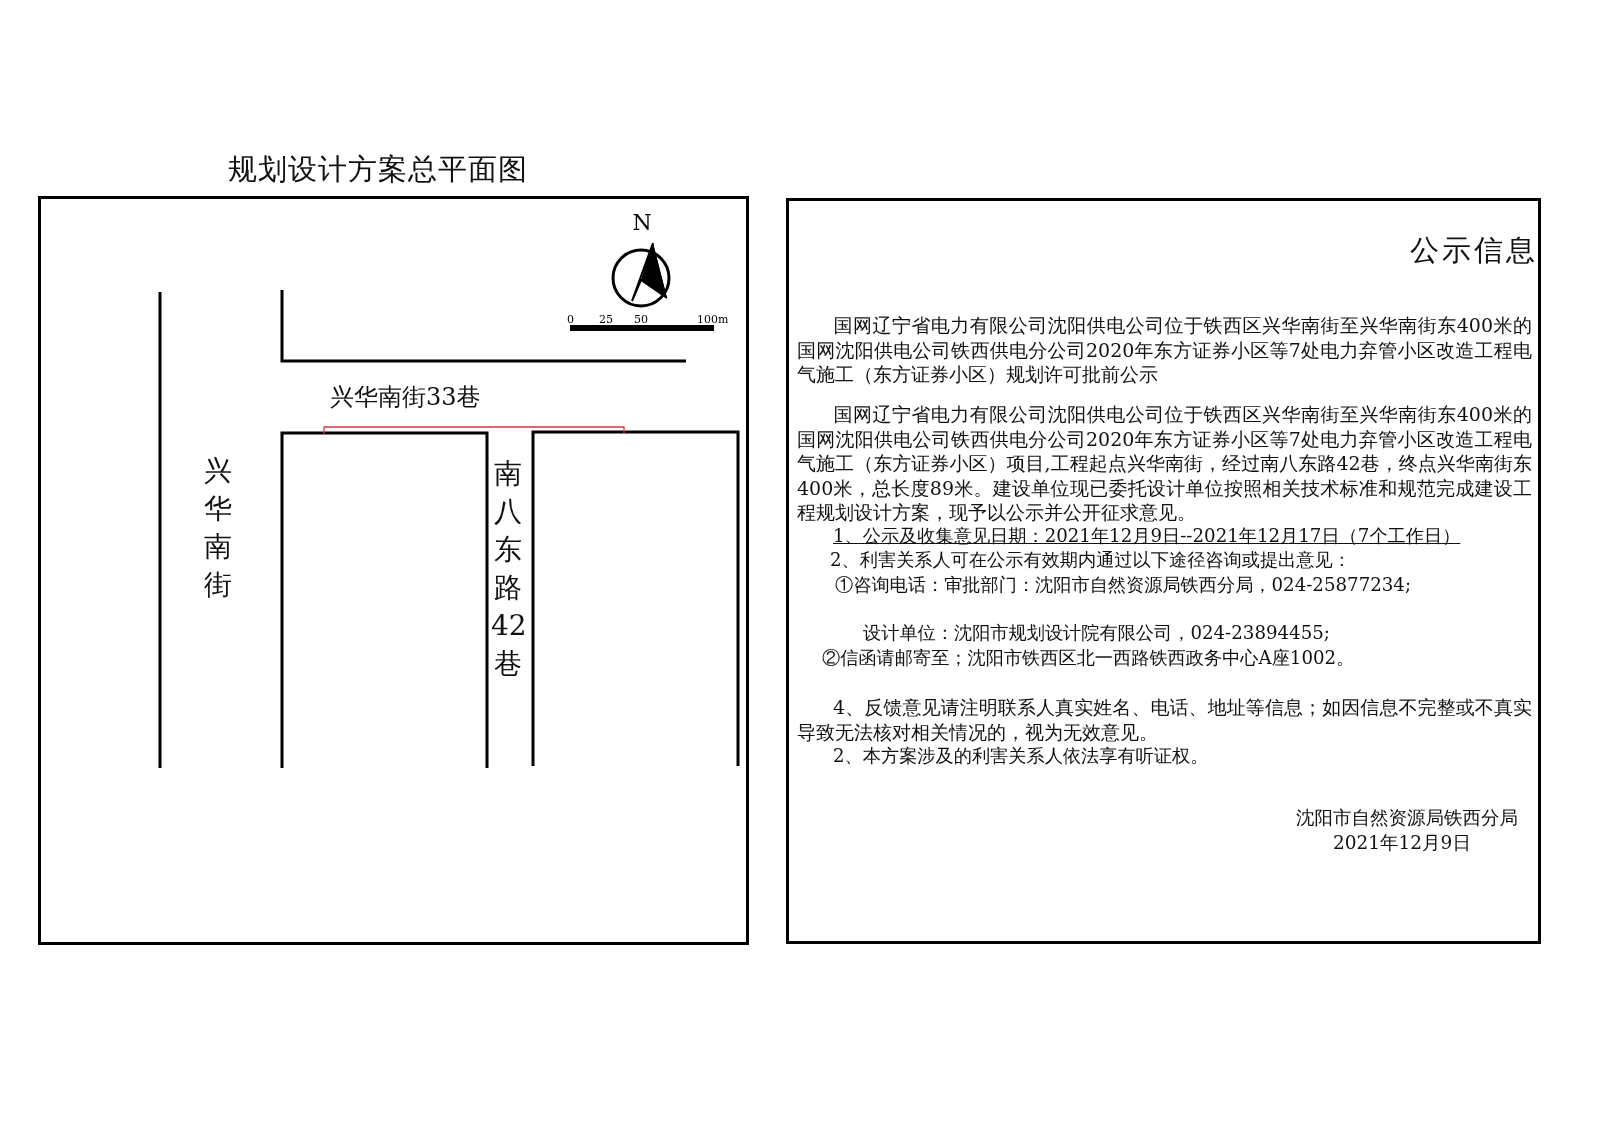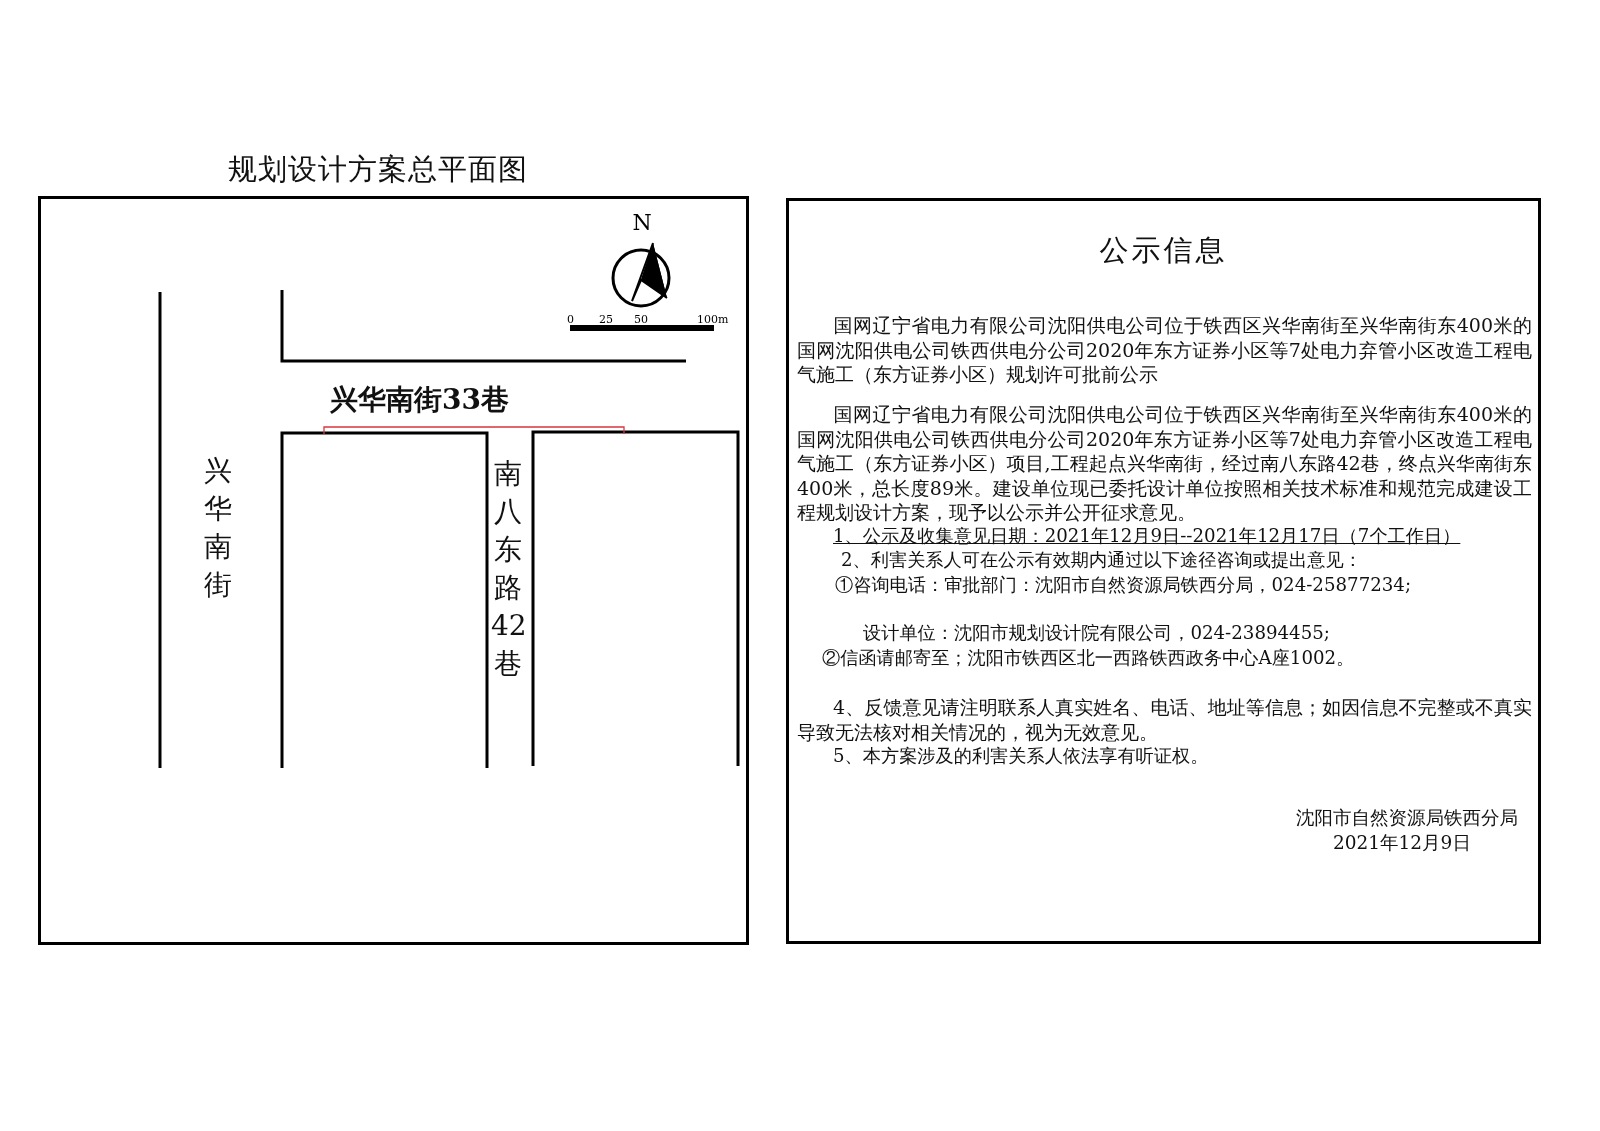--- a/index.html
+++ b/index.html
@@ -3,23 +3,23 @@
 <meta charset="utf-8">
 <style>
   html, body { margin:0; padding:0; background:#ffffff; }
   body { width:1600px; height:1131px; position:relative; overflow:hidden;
          font-family:"DejaVu Serif", "Liberation Serif", serif; color:#111; }
   .abs { position:absolute; }
   #map-title { left:228px; top:150px; font-size:29px; letter-spacing:1px; white-space:nowrap; }
   #map-frame { left:38px; top:196px; width:705px; height:743px; border:3px solid #000; box-sizing:content-box; }
   #notice-frame { left:786px; top:198px; width:749px; height:740px; border:3px solid #000; }
   svg#map-svg { position:absolute; left:0; top:0; }
-  .road-label { font-size:28px; white-space:nowrap;font-weight:bold; }
+  .road-label { font-size:24px; white-space:nowrap; }
   .vert { width:34px; text-align:center; line-height:38px; font-size:28px; }
-  #notice-title { left:0; width:100%; top:30px; text-align:center; font-size:29px; letter-spacing:3px; }
+  #notice-title { left:0; width:100%; top:30px; text-align:right; font-size:29px; letter-spacing:3px; }
   .para { left:8px; width:735px; font-size:19px; line-height:24.5px; text-align:justify; }
   .para .ind { display:inline-block; width:36px; }
   .line { left:8px; font-size:18.2px; line-height:24.5px; white-space:nowrap; }
   #sign { right:20px; top:604px; font-size:18.5px; text-align:left; line-height:25px; }
 </style>
 </head>
 <body>
 
 <div id="map-title" class="abs">规划设计方案总平面图</div>
 
@@ -71,24 +71,24 @@
 </div>
 
 <div id="notice-frame" class="abs">
   <div id="notice-title" class="abs">公示信息</div>
 
   <div class="abs para" style="top:112px;"><span class="ind"></span><span>国网辽宁省电力有限公司沈阳供电公司位于铁西区兴华南街至兴华南街东400米的国网沈阳供电公司铁西供电分公司2020年东方证券小区等7处电力弃管小区改造工程电气施工（东方证券小区）规划许可批前公示</span></div>
 
   <div class="abs para" style="top:201px;"><span class="ind"></span><span>国网辽宁省电力有限公司沈阳供电公司位于铁西区兴华南街至兴华南街东400米的国网沈阳供电公司铁西供电分公司2020年东方证券小区等7处电力弃管小区改造工程电气施工（东方证券小区）项目,工程起点兴华南街，经过南八东路42巷，终点兴华南街东400米，总长度89米。建设单位现已委托设计单位按照相关技术标准和规范完成建设工程规划设计方案，现予以公示并公开征求意见。</span></div>
 
   <div class="abs line" style="top:323px; left:44px;text-decoration:underline;">1、公示及收集意见日期：2021年12月9日--2021年12月17日（7个工作日）</div>
-  <div class="abs line" style="top:347px; left:52px;">2、利害关系人可在公示有效期内通过以下途径咨询或提出意见：</div>
+  <div class="abs line" style="top:347px; left:41px;">2、利害关系人可在公示有效期内通过以下途径咨询或提出意见：</div>
   <div class="abs line" style="top:372px; left:46px;">①咨询电话：审批部门：沈阳市自然资源局铁西分局，024-25877234;</div>
   <div class="abs line" style="top:420px; left:74px;">设计单位：沈阳市规划设计院有限公司，024-23894455;</div>
   <div class="abs line" style="top:445px; left:33px;">②信函请邮寄至；沈阳市铁西区北一西路铁西政务中心A座1002。</div>
   <div class="abs para" style="top:494px;"><span class="ind"></span><span>4、反馈意见请注明联系人真实姓名、电话、地址等信息；如因信息不完整或不真实导致无法核对相关情况的，视为无效意见。</span></div>
-  <div class="abs line" style="top:543px; left:44px;">5、本方案涉及的利害关系人依法享有听证权。</div>
+  <div class="abs line" style="top:543px; left:44px;">2、本方案涉及的利害关系人依法享有听证权。</div>
 
   <div id="sign" class="abs">
     <div>沈阳市自然资源局铁西分局</div>
     <div style="padding-left:37px;">2021年12月9日</div>
   </div>
 </div>
 
 </body></html>

